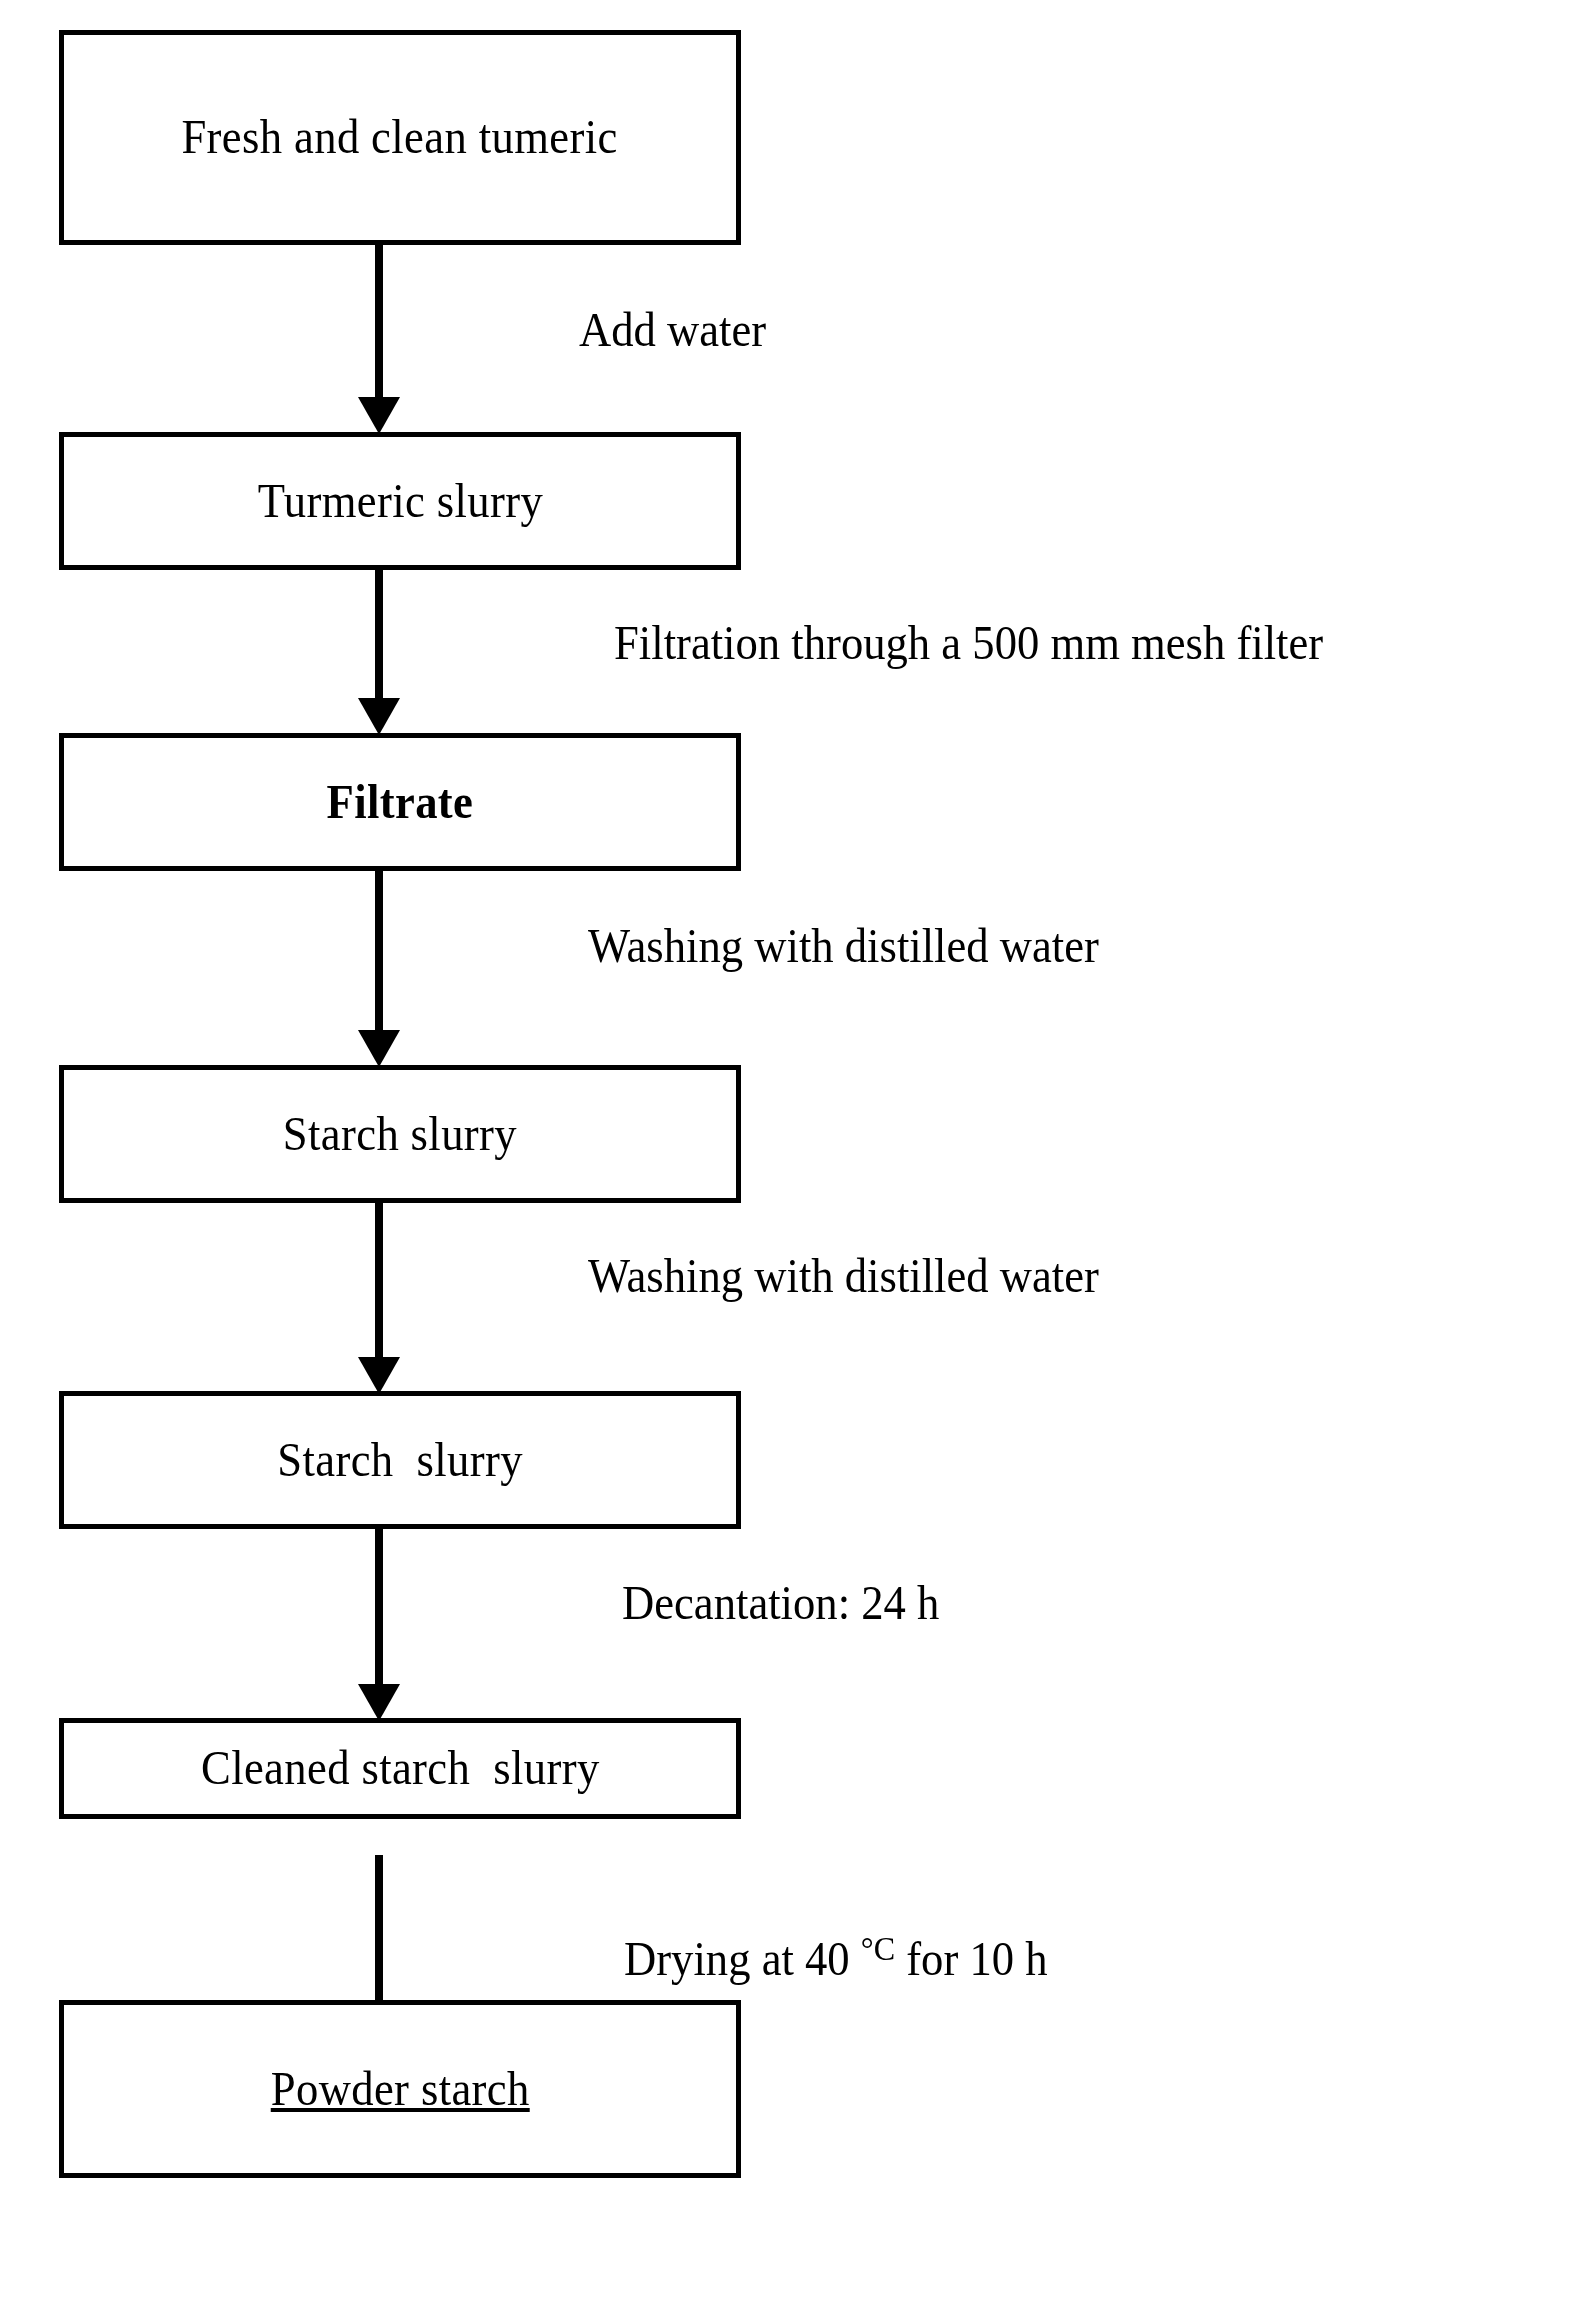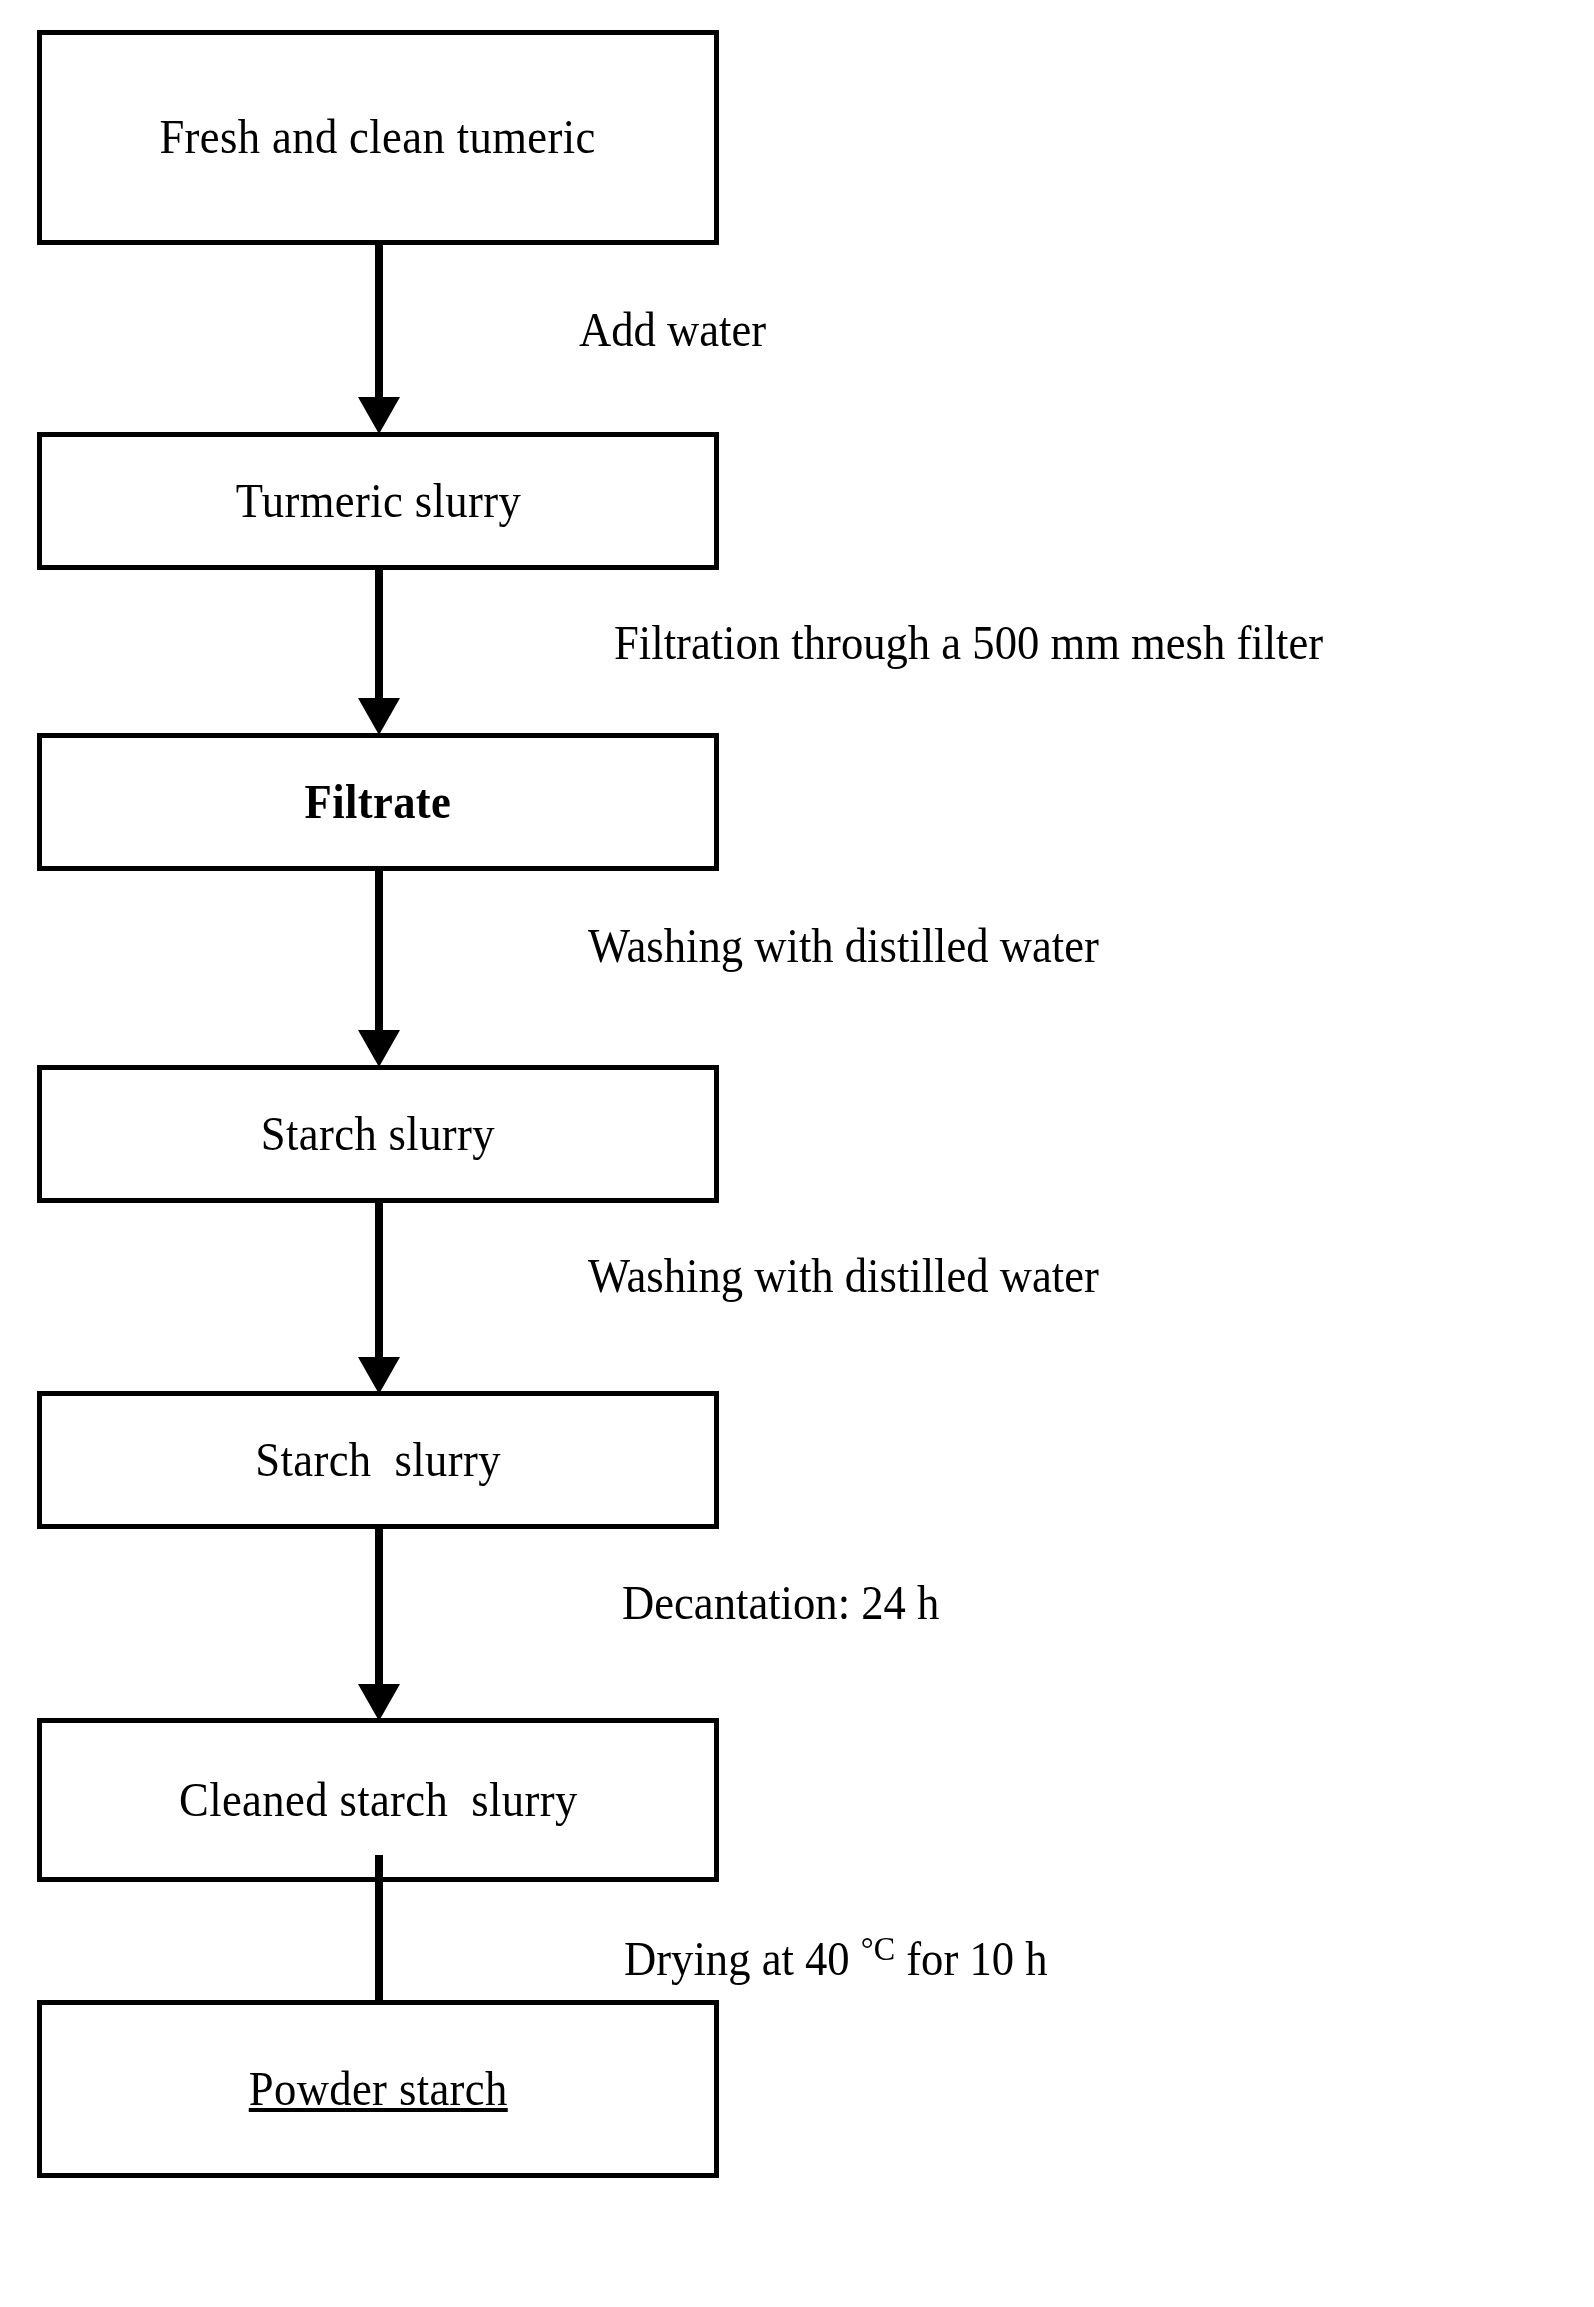--- a/index.html
+++ b/index.html
@@ -20,20 +20,21 @@
     overflow: hidden;
   }
   .flow-box {
     position: absolute;
     box-sizing: border-box;
     border: 5.4px solid #000000;
     background: #ffffff;
     display: flex;
     align-items: center;
     justify-content: center;
+    margin-left: 22px;
   }
   .flow-box .box-label {
     font-size: 48px;
     line-height: 1.05;
     letter-spacing: 0.4px;
     white-space: pre;
     color: #000000;
     text-align: center;
     transform: scaleX(0.93);
   }
@@ -121,21 +122,21 @@
   <div class="flow-box" style="left:37px; top:1391px; width:682px; height:138px;">
     <span class="box-label">Starch  slurry</span>
   </div>
 
   <div class="connector" style="left:379px; top:1529px;">
     <div class="stem" style="height:155px;"></div>
     <div class="head" style="top:155px;"></div>
   </div>
   <div class="edge-label" style="left:622px; top:1578px;">Decantation: 24 h</div>
 
-  <div class="flow-box" style="left:37px; top:1718px; width:682px; height:164px;">
+  <div class="flow-box" style="left:37px; top:1718px; width:682px; height:101px;">
     <span class="box-label">Cleaned starch  slurry</span>
   </div>
 
   <div class="connector" style="left:379px; top:1855px;">
     <div class="stem" style="height:167px;"></div>
     <div class="head" style="top:167px;"></div>
   </div>
   <div class="edge-label" style="left:624px; top:1930px;"><span>Drying at 40 </span><span class="deg">°C</span><span> for 10 h</span></div>
 
   <div class="flow-box" style="left:37px; top:2000px; width:682px; height:178px;text-decoration:underline;">

